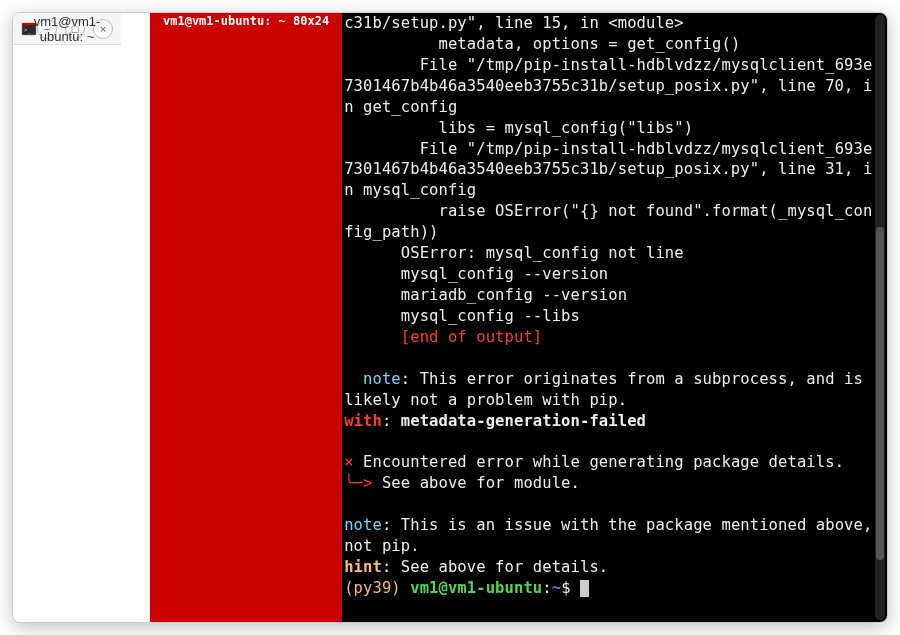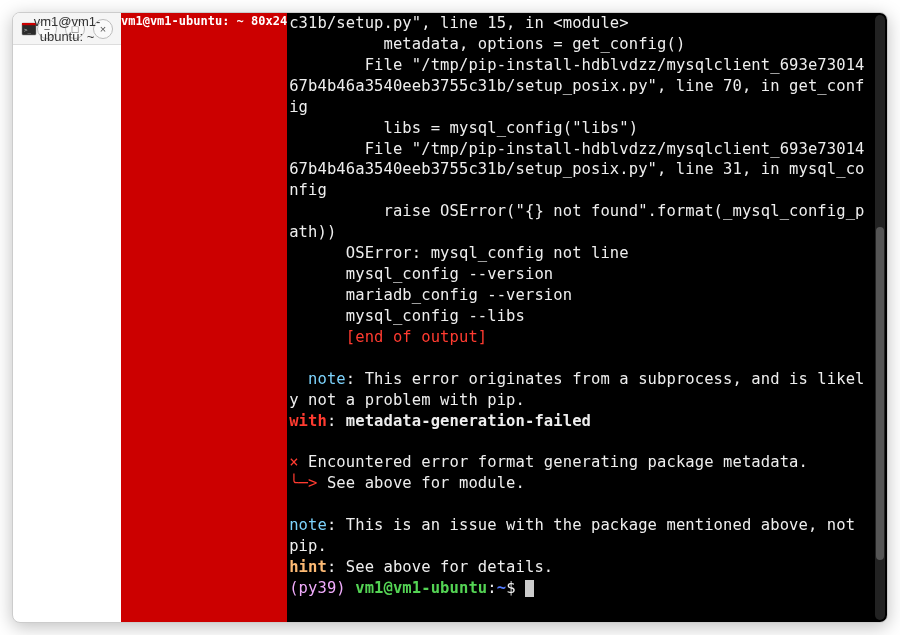--- a/index.html
+++ b/index.html
@@ -63,21 +63,22 @@
     color: #555;
     cursor: pointer;
   }
   .redbar {
     background: #cc0000;
     color: #fff;
     font-family: "DejaVu Sans Mono","Liberation Mono",monospace;
     font-size: 12px;
     font-weight: bold;
     text-align: center;
-    padding: 1px 0;
+    padding: 1px 13px;
+    margin-left: 29px;
   }
   .term-wrap {
     flex: 1;
     background: #000;
     position: relative;
     overflow: hidden;
   }
   .scrollbar {
     position: absolute;
     right: 2px;
@@ -102,21 +103,21 @@
     color: #eeeeee;
     white-space: pre-wrap;
     word-break: break-all;
     padding: 0 14px 0 2px;
     letter-spacing: 0.1px;
   }
   .c-red { color: #ff3b30; }
   .c-redb { color: #ff3b30; font-weight: bold; }
   .c-purple { color: #7dd3fc; }
   .c-cyanb { color: #fdba74; font-weight: bold; }
-  .c-teal { color: #f0abfc; }
+  .c-teal { color: #fdba74; }
   .c-greenb { color: #54d454; font-weight: bold; text-align: right; }
   .c-blueb { color: #547bff; font-weight: bold; }
   .cursor {
     display: inline-block;
     width: 9px;
     height: 1.1em;
     background: #cccccc;
     vertical-align: text-bottom;
   }
 </style>
@@ -160,21 +161,21 @@
 <span>          raise OSError("{} not found".format(_mysql_config_path))</span>
 <span>      OSError: mysql_config not line</span>
 <span>      mysql_config --version</span>
 <span>      mariadb_config --version</span>
 <span>      mysql_config --libs</span>
 <span>      </span><span class="c-red">[end of output]</span>
 
 <span class="c-purple">  note</span><span>: This error originates from a subprocess, and is likely not a problem with pip.</span>
 <span class="c-redb">with</span><span>: </span><span style="font-weight:bold">metadata-generation-failed</span>
 
-<span class="c-red">×</span><span> Encountered error format generating package metadata.</span>
+<span class="c-red">×</span><span> Encountered error while generating package details.</span>
 <span class="c-red">╰─&gt;</span><span> See above for module.</span>
 
 <span class="c-purple">note</span><span>: This is an issue with the package mentioned above, not pip.</span>
 <span class="c-cyanb">hint</span><span>: See above for details.</span>
 <span class="c-teal">(py39) </span><span class="c-greenb">vm1@vm1-ubuntu</span><span>:</span><span class="c-blueb">~</span><span>$ </span><span class="cursor"></span></div>
 
     <div class="scrollbar">
       <div class="thumb"></div>
     </div>
   </div>

